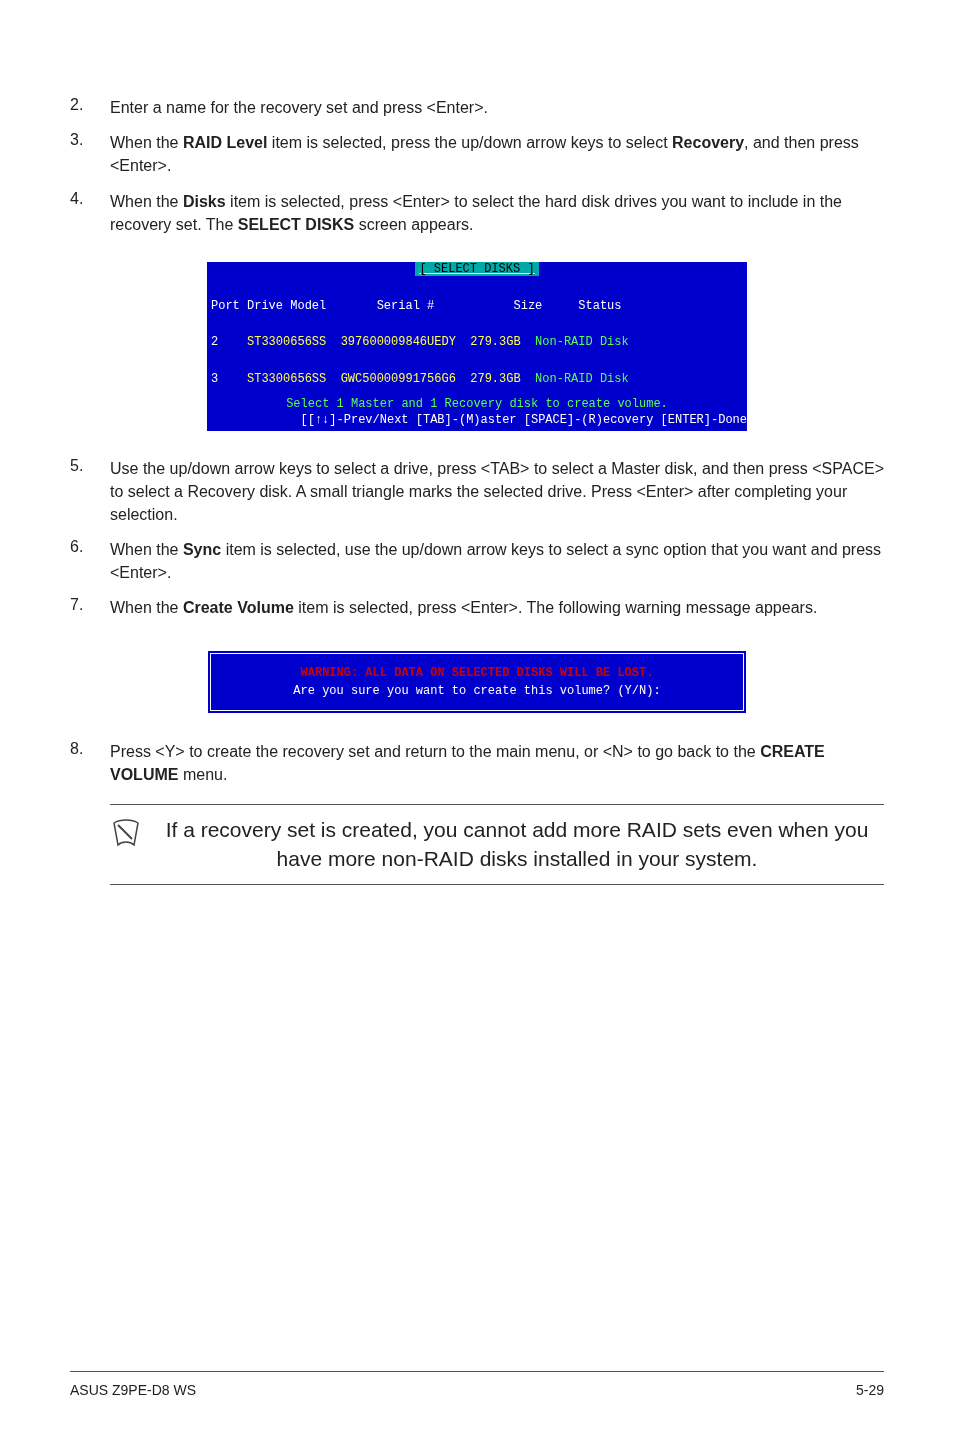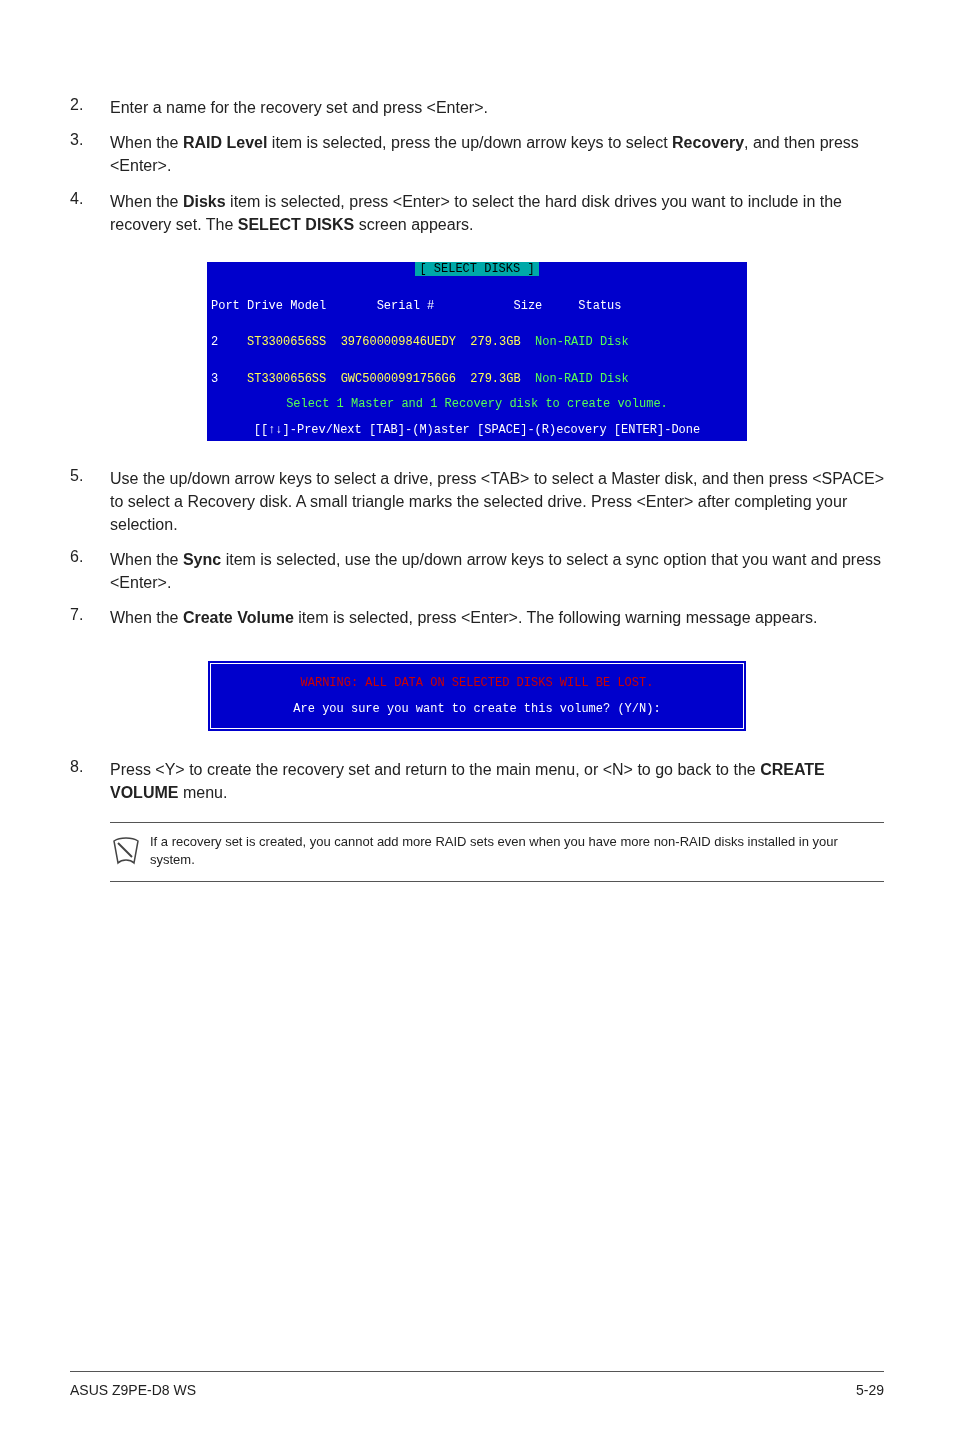--- a/index.html
+++ b/index.html
@@ -43,20 +43,21 @@
     width: 540px;
     background: #0000cc;
     color: #fff;
     font-family: "Courier New", monospace;
     font-size: 12px;
     line-height: 1.3;
     padding: 0;
   }
   .term-title-row {
     text-align: center;
+    text-decoration: underline;
   }
   .term-title {
     background: #00a8a8;
     color: #000;
     padding: 0 4px;
   }
   .term-table {
     padding: 0 4px;
   }
   .term-header {
@@ -70,69 +71,69 @@
     background: rgba(0,168,168,0.35);
     color: #000;
   }
   .row-hi .yellow, .row-hi .green { color: inherit; }
   .yellow { color: #ffff55; }
   .green { color: #55ff55; }
   .term-msg {
     color: #55ff55;
     text-align: center;
     margin-top: 10px;
-    margin-bottom: 10px;
   }
   .term-footer {
     color: #fff;
-    text-align: center;
+    text-align: right;
     padding-bottom: 2px;
   }
   .steps-second {
     margin-top: 8px;
   }
   .warn-box {
     margin: 18px auto 26px auto;
     width: 540px;
     background: #0000cc;
     border: 4px double #fff;
     padding: 12px 10px;
     font-family: "Courier New", monospace;
     font-size: 12px;
     text-align: center;
     color: #fff;
     box-sizing: border-box;
   }
   .warn-red {
     color: #cc0000;
     display: block;
-    margin-bottom: 12px;
-    font-weight: normal;
+    margin-bottom: 4px;
+    font-weight: bold;
   }
   .note-block {
     display: flex;
     align-items: flex-start;
     margin: 6px 0 0 40px;
     border-top: 1px solid #555;
     border-bottom: 1px solid #555;
     padding: 10px 0;
   }
   .note-icon {
     width: 40px;
     flex-shrink: 0;
     padding-top: 2px;
   }
   .note-icon svg {
     width: 32px;
     height: 32px;
   }
   .note-text {
     flex: 1;
-    font-size: 13px;
+    font-size: 21px;
     line-height: 1.4;
+    text-align: center;
   }
   .spacer {
     flex: 1;
   }
   .footer {
     border-top: 1px solid #555;
     display: flex;
     justify-content: space-between;
     font-size: 14px;
     padding-top: 10px;

